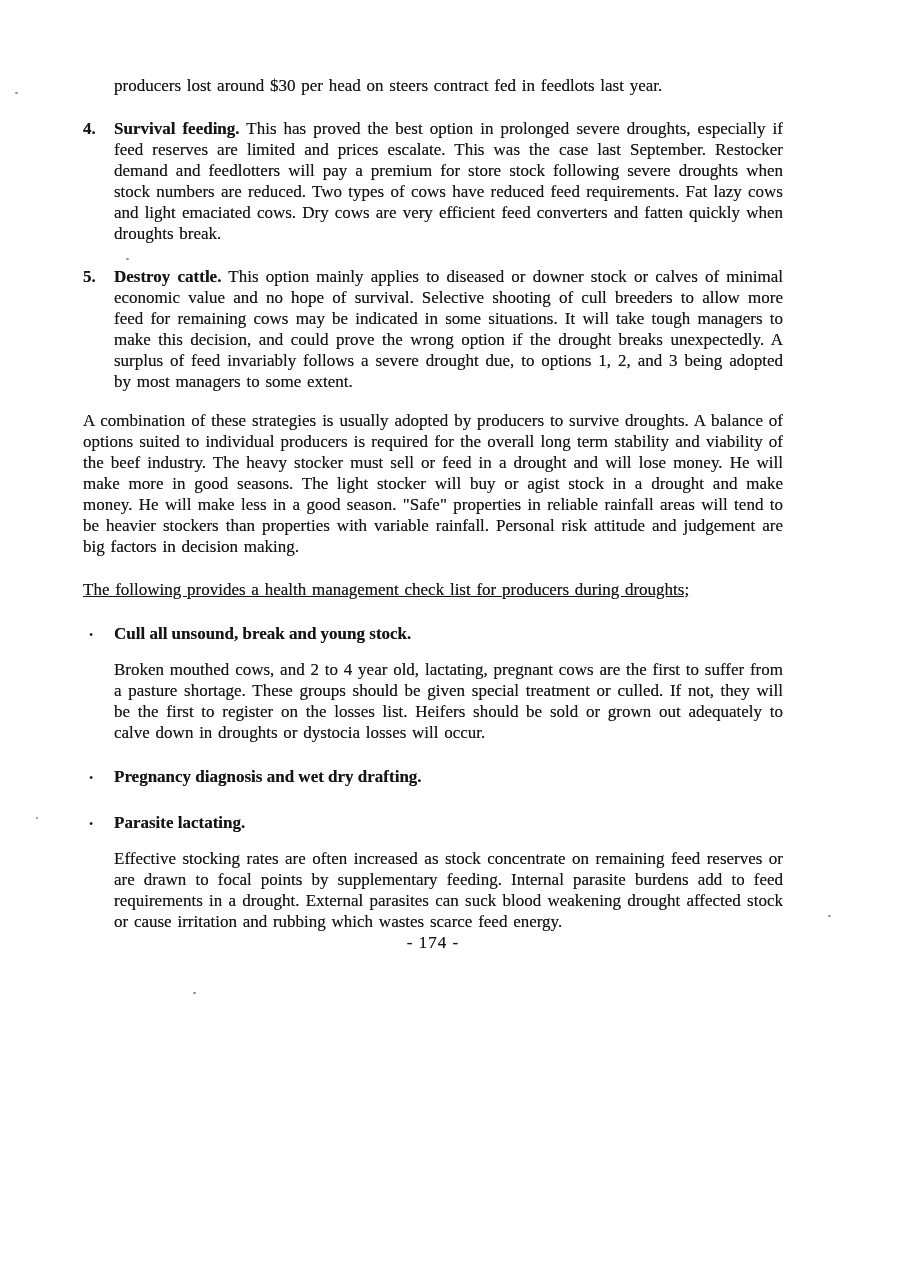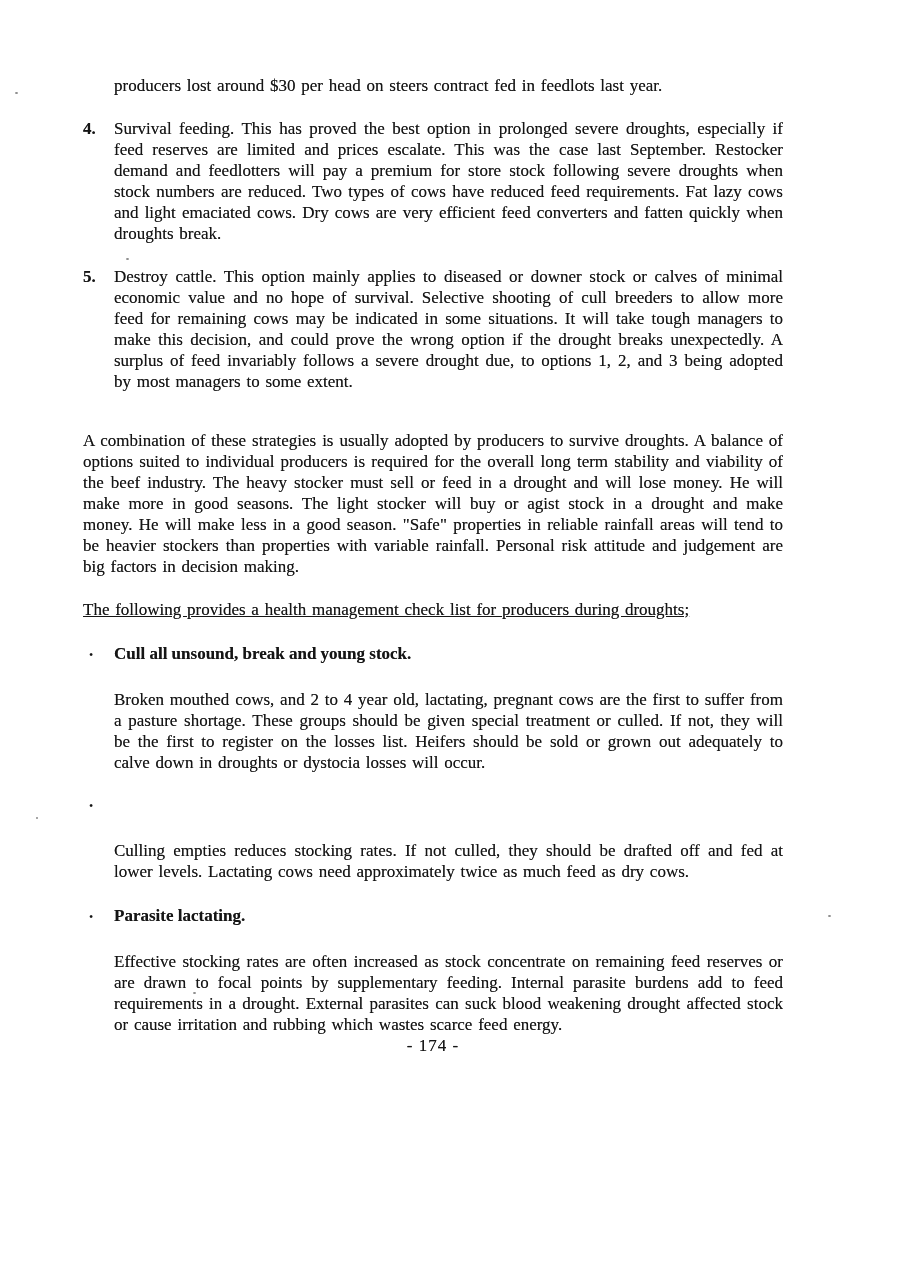--- a/index.html
+++ b/index.html
@@ -30,42 +30,42 @@
     margin-top: 22px;
   }
   .numbered-item .num {
     position: absolute;
     left: 0; top: 0;
     font-weight: bold;
     font-size: 17px;
     line-height: 21px;
     text-shadow: 0 0 0.5px rgba(20,20,20,0.6);
   }
-  .lead { font-weight: normal; }
-  .full-0 { margin-top: 38px; }
+  .lead { font-weight: bold; }
+  .full-0 { margin-top: 18px; }
   .full-1 { margin-top: 22px; text-decoration: underline; }
   .bullet-row {
     display: flex;
     align-items: baseline;
     margin-top: 23px;
     padding-left: 6px;
   }
   .bullet-glyph {
     font-size: 12px;
     line-height: 21px;
     width: 25px;
     flex: 0 0 25px;
   }
   .bullet-heading {
     font-weight: bold;
     font-size: 17px;
     line-height: 21px;
     text-shadow: 0 0 0.5px rgba(20,20,20,0.6);
   }
-  .para { margin-top: 23px; }
+  .para { margin-top: 13px; }
   .page-number {
     text-align: center;
     font-size: 17px;
     line-height: 21px;
     letter-spacing: 1px;
     text-shadow: 0 0 0.5px rgba(20,20,20,0.6);
   }
   .speck {
     position: absolute;
     background: #8a8a8a;
@@ -94,22 +94,22 @@
   <p class="txt full-1">The following provides a health management check list for producers during droughts;</p>
 
   <div class="bullet-row">
     <span class="bullet-glyph">•</span>
     <span class="bullet-heading">Cull all unsound, break and young stock.</span>
   </div>
   <p class="txt indented para">Broken mouthed cows, and 2 to 4 year old, lactating, pregnant cows are the first to suffer from a pasture shortage. These groups should be given special treatment or culled. If not, they will be the first to register on the losses list. Heifers should be sold or grown out adequately to calve down in droughts or dystocia losses will occur.</p>
 
   <div class="bullet-row">
     <span class="bullet-glyph">•</span>
+    <span class="bullet-heading">Pregnancy diagnosis and wet dry drafting.</span>
   </div>
-  <p class="txt indented para">Culling empties reduces stocking rates. If not culled, they should be drafted off and fed at lower levels. Lactating cows need approximately twice as much feed as dry cows.</p>
 
   <div class="bullet-row">
     <span class="bullet-glyph">•</span>
     <span class="bullet-heading">Parasite lactating.</span>
   </div>
   <p class="txt indented para">Effective stocking rates are often increased as stock concentrate on remaining feed reserves or are drawn to focal points by supplementary feeding. Internal parasite burdens add to feed requirements in a drought. External parasites can suck blood weakening drought affected stock or cause irritation and rubbing which wastes scarce feed energy.</p>
 
   <div class="page-number">- 174 -</div>
 
 </div>

